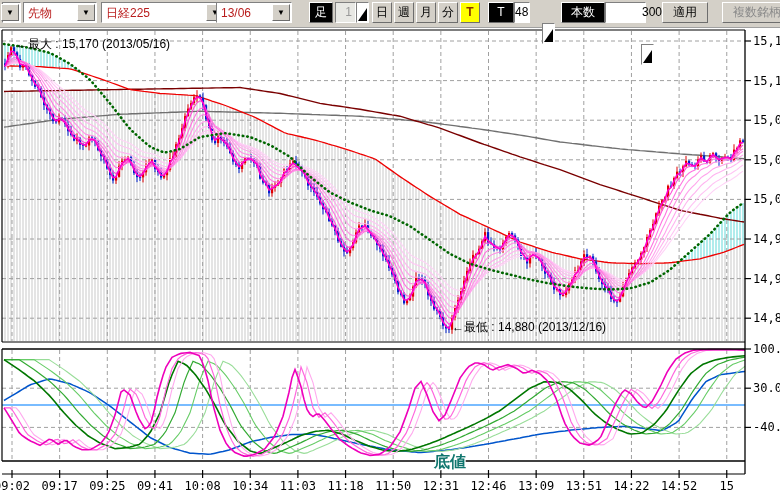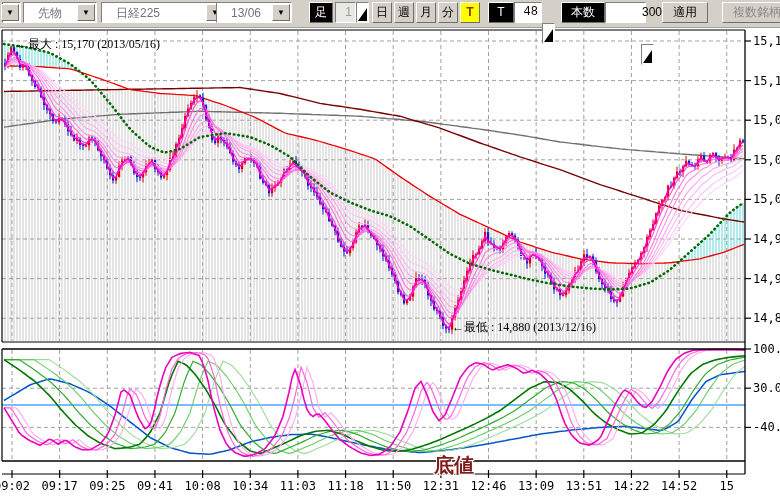--- a/index.html
+++ b/index.html
@@ -11,37 +11,37 @@
     border-bottom:1px solid #a0a0a0;z-index:5;font-size:12px;}
   .tb{position:absolute;top:2px;height:21px;box-sizing:border-box;}
   .btn{background:#d4d0c8;border:1px solid;border-color:#ffffff #6d6d6d #6d6d6d #ffffff;
     text-align:center;line-height:19px;color:#000;cursor:pointer;}
   .btn.black{background:#000;color:#fff;}
   .btn.yellow{background:#ffff00;color:#883300;font-weight:bold;}
   .btn.disabled{color:#8a8a8a;}
   .lbl-black{background:#000;color:#fff;border:1px solid;border-color:#ffffff #6d6d6d #6d6d6d #ffffff;
     text-align:center;line-height:19px;}
   .combo{background:#fff;border:1px solid;border-color:#808080 #ffffff #ffffff #808080;}
-  .combo .cval{position:absolute;left:4px;top:2px;line-height:16px;color:#737373;margin-left:10px;}
+  .combo .cval{position:absolute;left:4px;top:2px;line-height:16px;color:#b91c1c;}
   .combo .carr{position:absolute;right:1px;top:1px;width:16px;bottom:1px;background:#d4d0c8;
     border:1px solid;border-color:#ffffff #6d6d6d #6d6d6d #ffffff;text-align:center;
     font-size:8px;line-height:16px;color:#000;cursor:pointer;}
   .field{background:#fff;border:1px solid;border-color:#808080 #ffffff #ffffff #808080;
     text-align:right;line-height:19px;padding-right:3px;font-size:12px;}
   .field.dis{background:#e8e8e4;color:#999;}
   .spin{background:#fff;border:1px solid;border-color:#808080 #ffffff #ffffff #808080;
     position:relative;width:13px;}
   .spin:after{content:"";position:absolute;right:1px;bottom:1px;width:0;height:0;
     border-left:9px solid transparent;border-bottom:13px solid #000;}
   .spin:before{content:"";position:absolute;left:1px;top:1px;width:0;height:0;
     border-right:9px solid transparent;border-top:13px solid #fff;}
   
   .anno{position:absolute;font-size:12px;color:#000;white-space:nowrap;z-index:3;
-    font-family:Liberation Serif, serif;}
-  #anno-bottom{position:absolute;color:#7f1d1d;font-weight:bold;font-size:20px;z-index:4;
+    font-family:Liberation Sans, sans-serif;}
+  #anno-bottom{position:absolute;color:#0f766e;font-weight:bold;font-size:16px;z-index:4;
     text-shadow:1px 1px 0 #fff,-1px -1px 0 #fff,1px -1px 0 #fff,-1px 1px 0 #fff;}
 </style>
 </head>
 <body>
 
 <div id="app">
 
   <svg id="chart-svg" width="780" height="500">
       <g>
         <line x1="5" y1="91.47232142857169" x2="5" y2="341" stroke="#c9c9c9" stroke-width="1"></line>
@@ -993,21 +993,21 @@
     </div>
     <div class="tb btn black" style="left:309px;width:24px;">足</div>
     <div class="tb field dis" style="left:335px;width:21px;">1</div>
     <div class="tb spin" style="left:356px;"></div>
     <div class="tb btn" style="left:372px;width:20px;">日</div>
     <div class="tb btn" style="left:394px;width:20px;">週</div>
     <div class="tb btn" style="left:416px;width:20px;">月</div>
     <div class="tb btn" style="left:438px;width:20px;">分</div>
     <div class="tb btn yellow" style="left:460px;width:20px;">T</div>
     <div class="tb lbl-black" style="left:488px;width:26px;">T</div>
-    <div class="tb field" style="left:514px;width:28px;font-family:Liberation Mono, monospace;">48</div>
+    <div class="tb field" style="left:514px;width:16px;">48</div>
     <div class="tb spin" style="left:542px;"></div>
     <div class="tb lbl-black" style="left:561px;width:44px;">本数</div>
     <div class="tb field" style="left:605px;width:36px;padding-left:36px;">3000</div>
     <div class="tb spin" style="left:641px;"></div>
     <div class="tb btn" style="left:662px;width:46px;">適用</div>
     <div class="tb btn disabled" style="left:722px;width:70px;">複数銘柄</div>
   </div>
 
   <div class="anno" style="left:16px;top:36px;" id="anno-max">←最大 : 15,170 (2013/05/16)</div>
   <div class="anno" style="left:452px;top:319px;" id="anno-min">←最低 : 14,880 (2013/12/16)</div>

